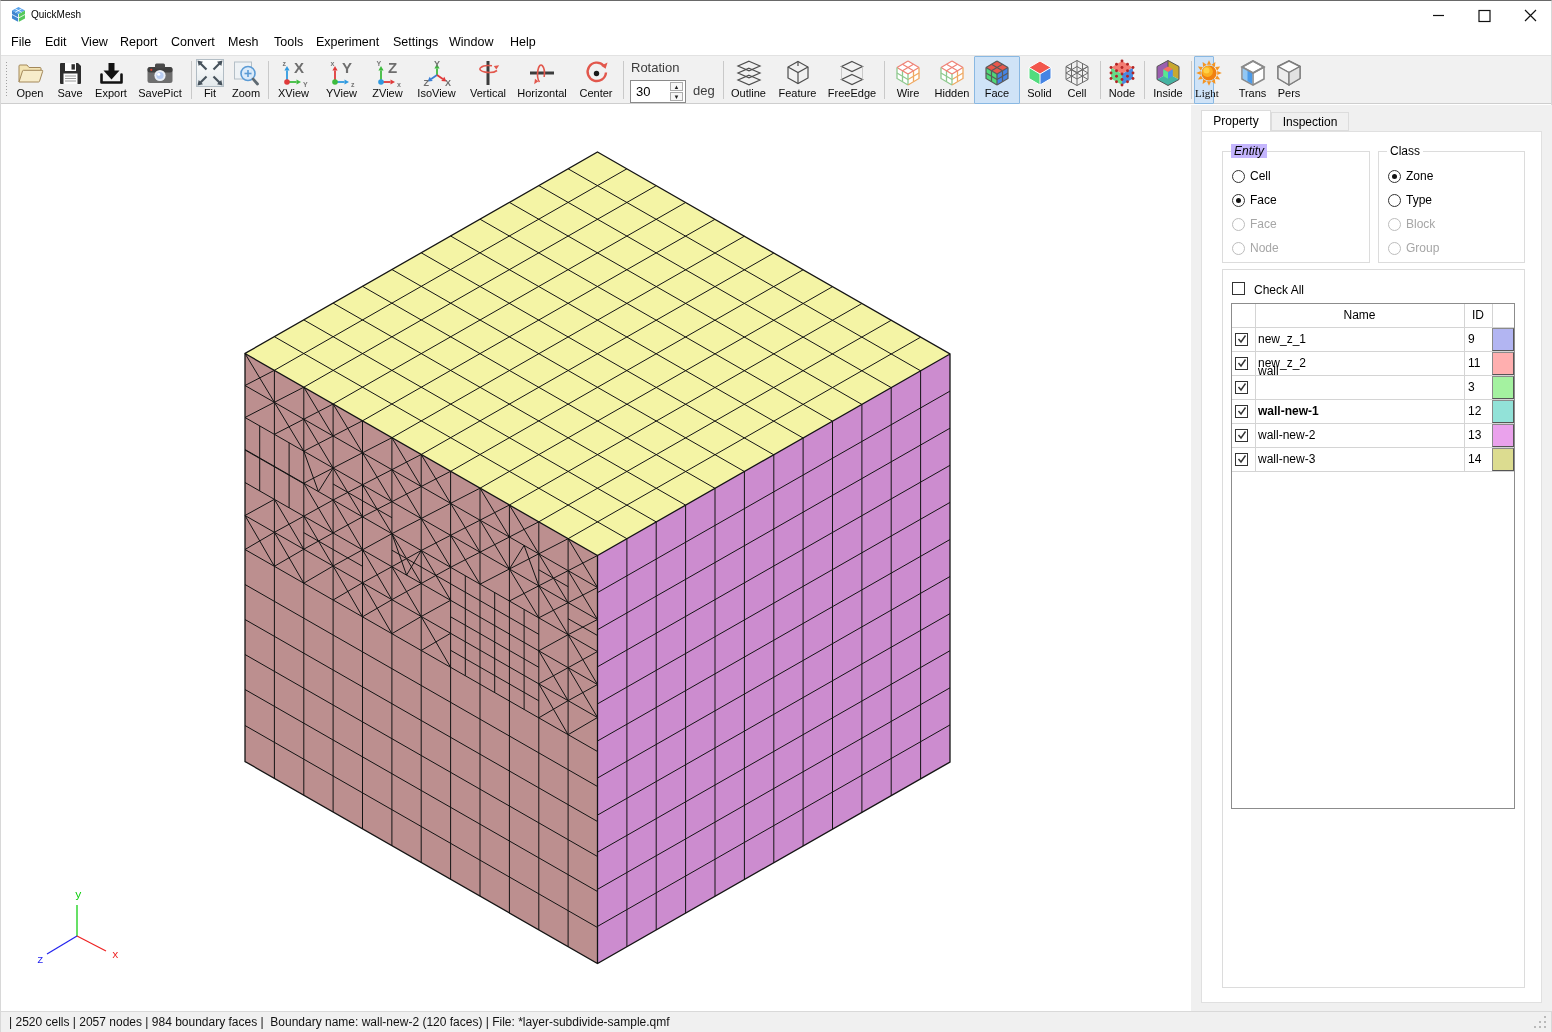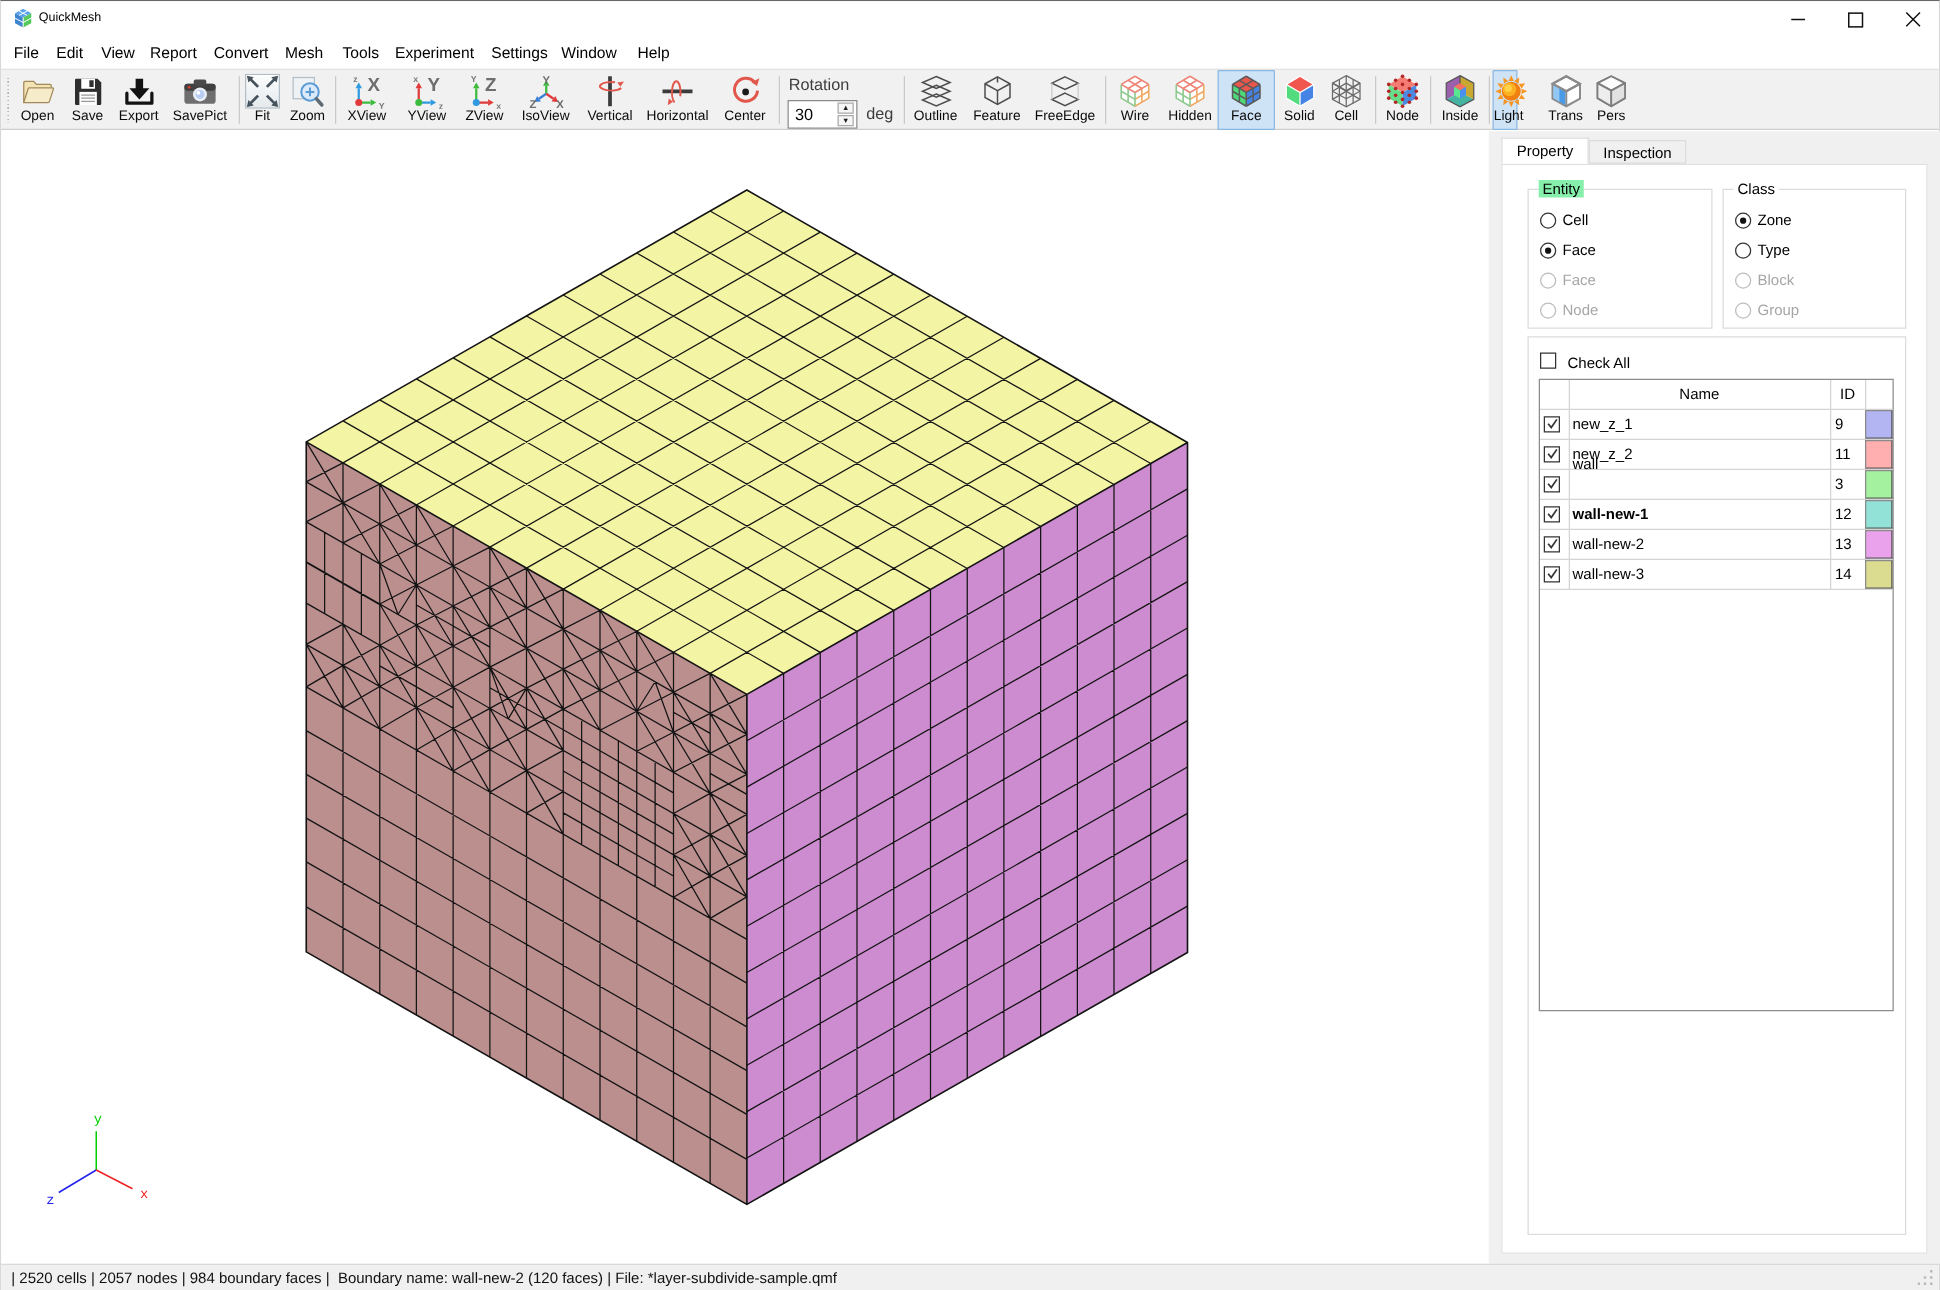--- a/index.html
+++ b/index.html
@@ -381,21 +381,21 @@
           <g stroke="#555" stroke-width="1" fill="none">
             <polygon points="14,1.5 25,7.5 25,20.5 14,26.5 3,20.5 3,7.5"></polygon>
             <line x1="14" y1="1.5" x2="14" y2="9"></line>
           </g>
           <polygon points="14,7.5 18.8,10.3 14,13.1 9.2,10.3" fill="#f87060"></polygon>
           <polygon points="9.2,10.3 14,13.1 14,19.7 9.2,16.9" fill="#58e890"></polygon>
           <polygon points="18.8,10.3 14,13.1 14,19.7 18.8,16.9" fill="#4890f0"></polygon>
         </svg>
         <span class="lb">Inside</span>
       </div>
-    <div class="tbtn sel" style="left:1193px;width:20px;">
+    <div class="tbtn sel" style="left:1193px;width:20px;font-family:Liberation Serif, serif;">
         <svg class="ic" width="28" height="28" viewBox="0 0 28 28">
           <polygon points="22.2,16.1 22.2,11.9 26.8,14.0" fill="#f59522"></polygon>
           <polygon points="20.1,19.9 22.2,16.3 25.1,20.4" fill="#f59522"></polygon>
           <polygon points="16.3,22.2 19.9,20.1 20.4,25.1" fill="#f59522"></polygon>
           <polygon points="11.9,22.2 16.1,22.2 14.0,26.8" fill="#f59522"></polygon>
           <polygon points="8.1,20.1 11.7,22.2 7.6,25.1" fill="#f59522"></polygon>
           <polygon points="5.8,16.3 7.9,19.9 2.9,20.4" fill="#f59522"></polygon>
           <polygon points="5.8,11.9 5.8,16.1 1.2,14.0" fill="#f59522"></polygon>
           <polygon points="7.9,8.1 5.8,11.7 2.9,7.6" fill="#f59522"></polygon>
           <polygon points="11.7,5.8 8.1,7.9 7.6,2.9" fill="#f59522"></polygon>
@@ -463,21 +463,21 @@
         <text x="74" y="897" font-size="11" fill="#00cc00" font-family="Liberation Mono, monospace">y</text>
         <text x="36" y="962" font-size="11" fill="#2222ee" font-family="Liberation Mono, monospace">z</text>
         <text x="111" y="957" font-size="11" fill="#ee2222" font-family="Liberation Mono, monospace">x</text>
     </svg>
   </div>
   <div id="panel">
     <div class="tab" style="left:10px;top:5px;width:70px;height:21px;background:#fff;border:1px solid #dcdcdc;border-bottom:none;line-height:21px;z-index:3;">Property</div>
     <div class="tab" style="left:80px;top:7px;width:78px;height:19px;background:#f0f0f0;border:1px solid #dcdcdc;line-height:18px;z-index:1;">Inspection</div>
     <div id="pane"></div>
     <div class="gbox" style="left:31px;top:46px;width:148px;height:112px;background:#fff;">
-        <span class="glabel" style="background:#86efac;">Entity</span>
+        <span class="glabel" style="background:#c4b5fd;font-style:italic;">Entity</span>
         <div class="radio" style="left:9px;top:18px;"></div>
         <span class="rlabel" style="left:27px;top:17px;">Cell</span>
         <div class="radio on" style="left:9px;top:42px;"></div>
         <span class="rlabel" style="left:27px;top:41px;">Face</span>
         <div class="radio dis" style="left:9px;top:66px;"></div>
         <span class="rlabel dis" style="left:27px;top:65px;">Face</span>
         <div class="radio dis" style="left:9px;top:90px;"></div>
         <span class="rlabel dis" style="left:27px;top:89px;">Node</span>
       </div>
     <div class="gbox" style="left:187px;top:46px;width:147px;height:112px;background:#fff;">

